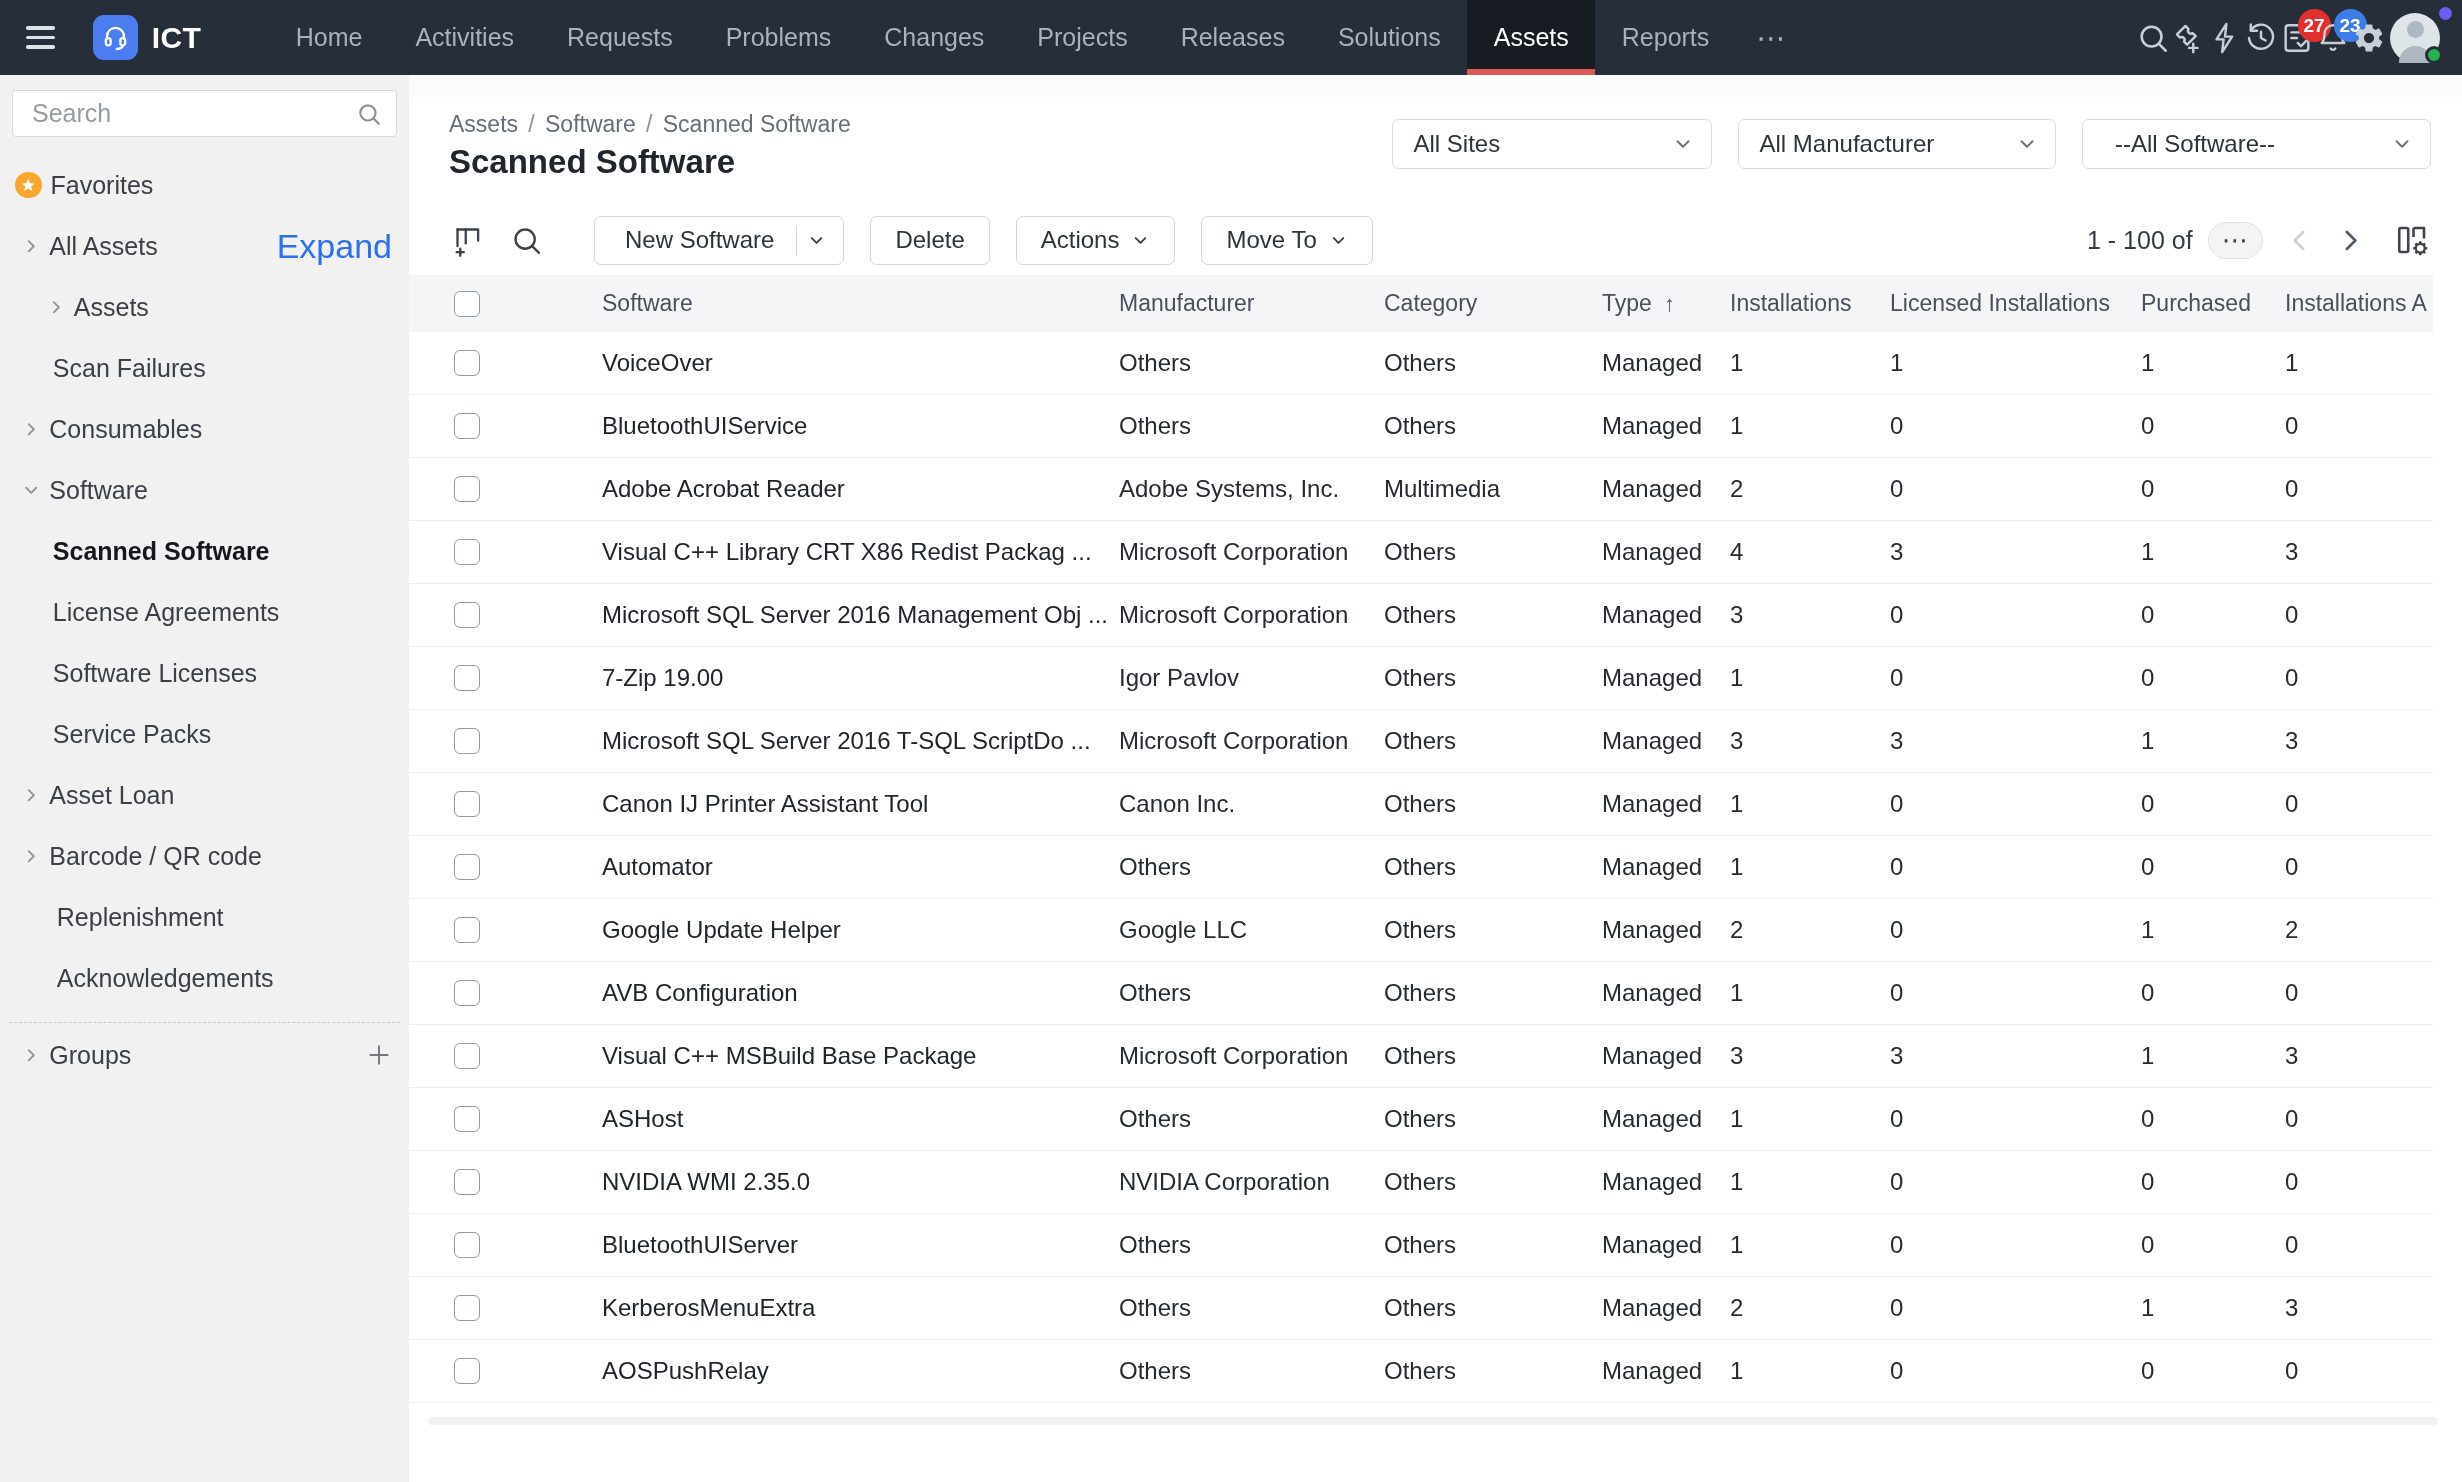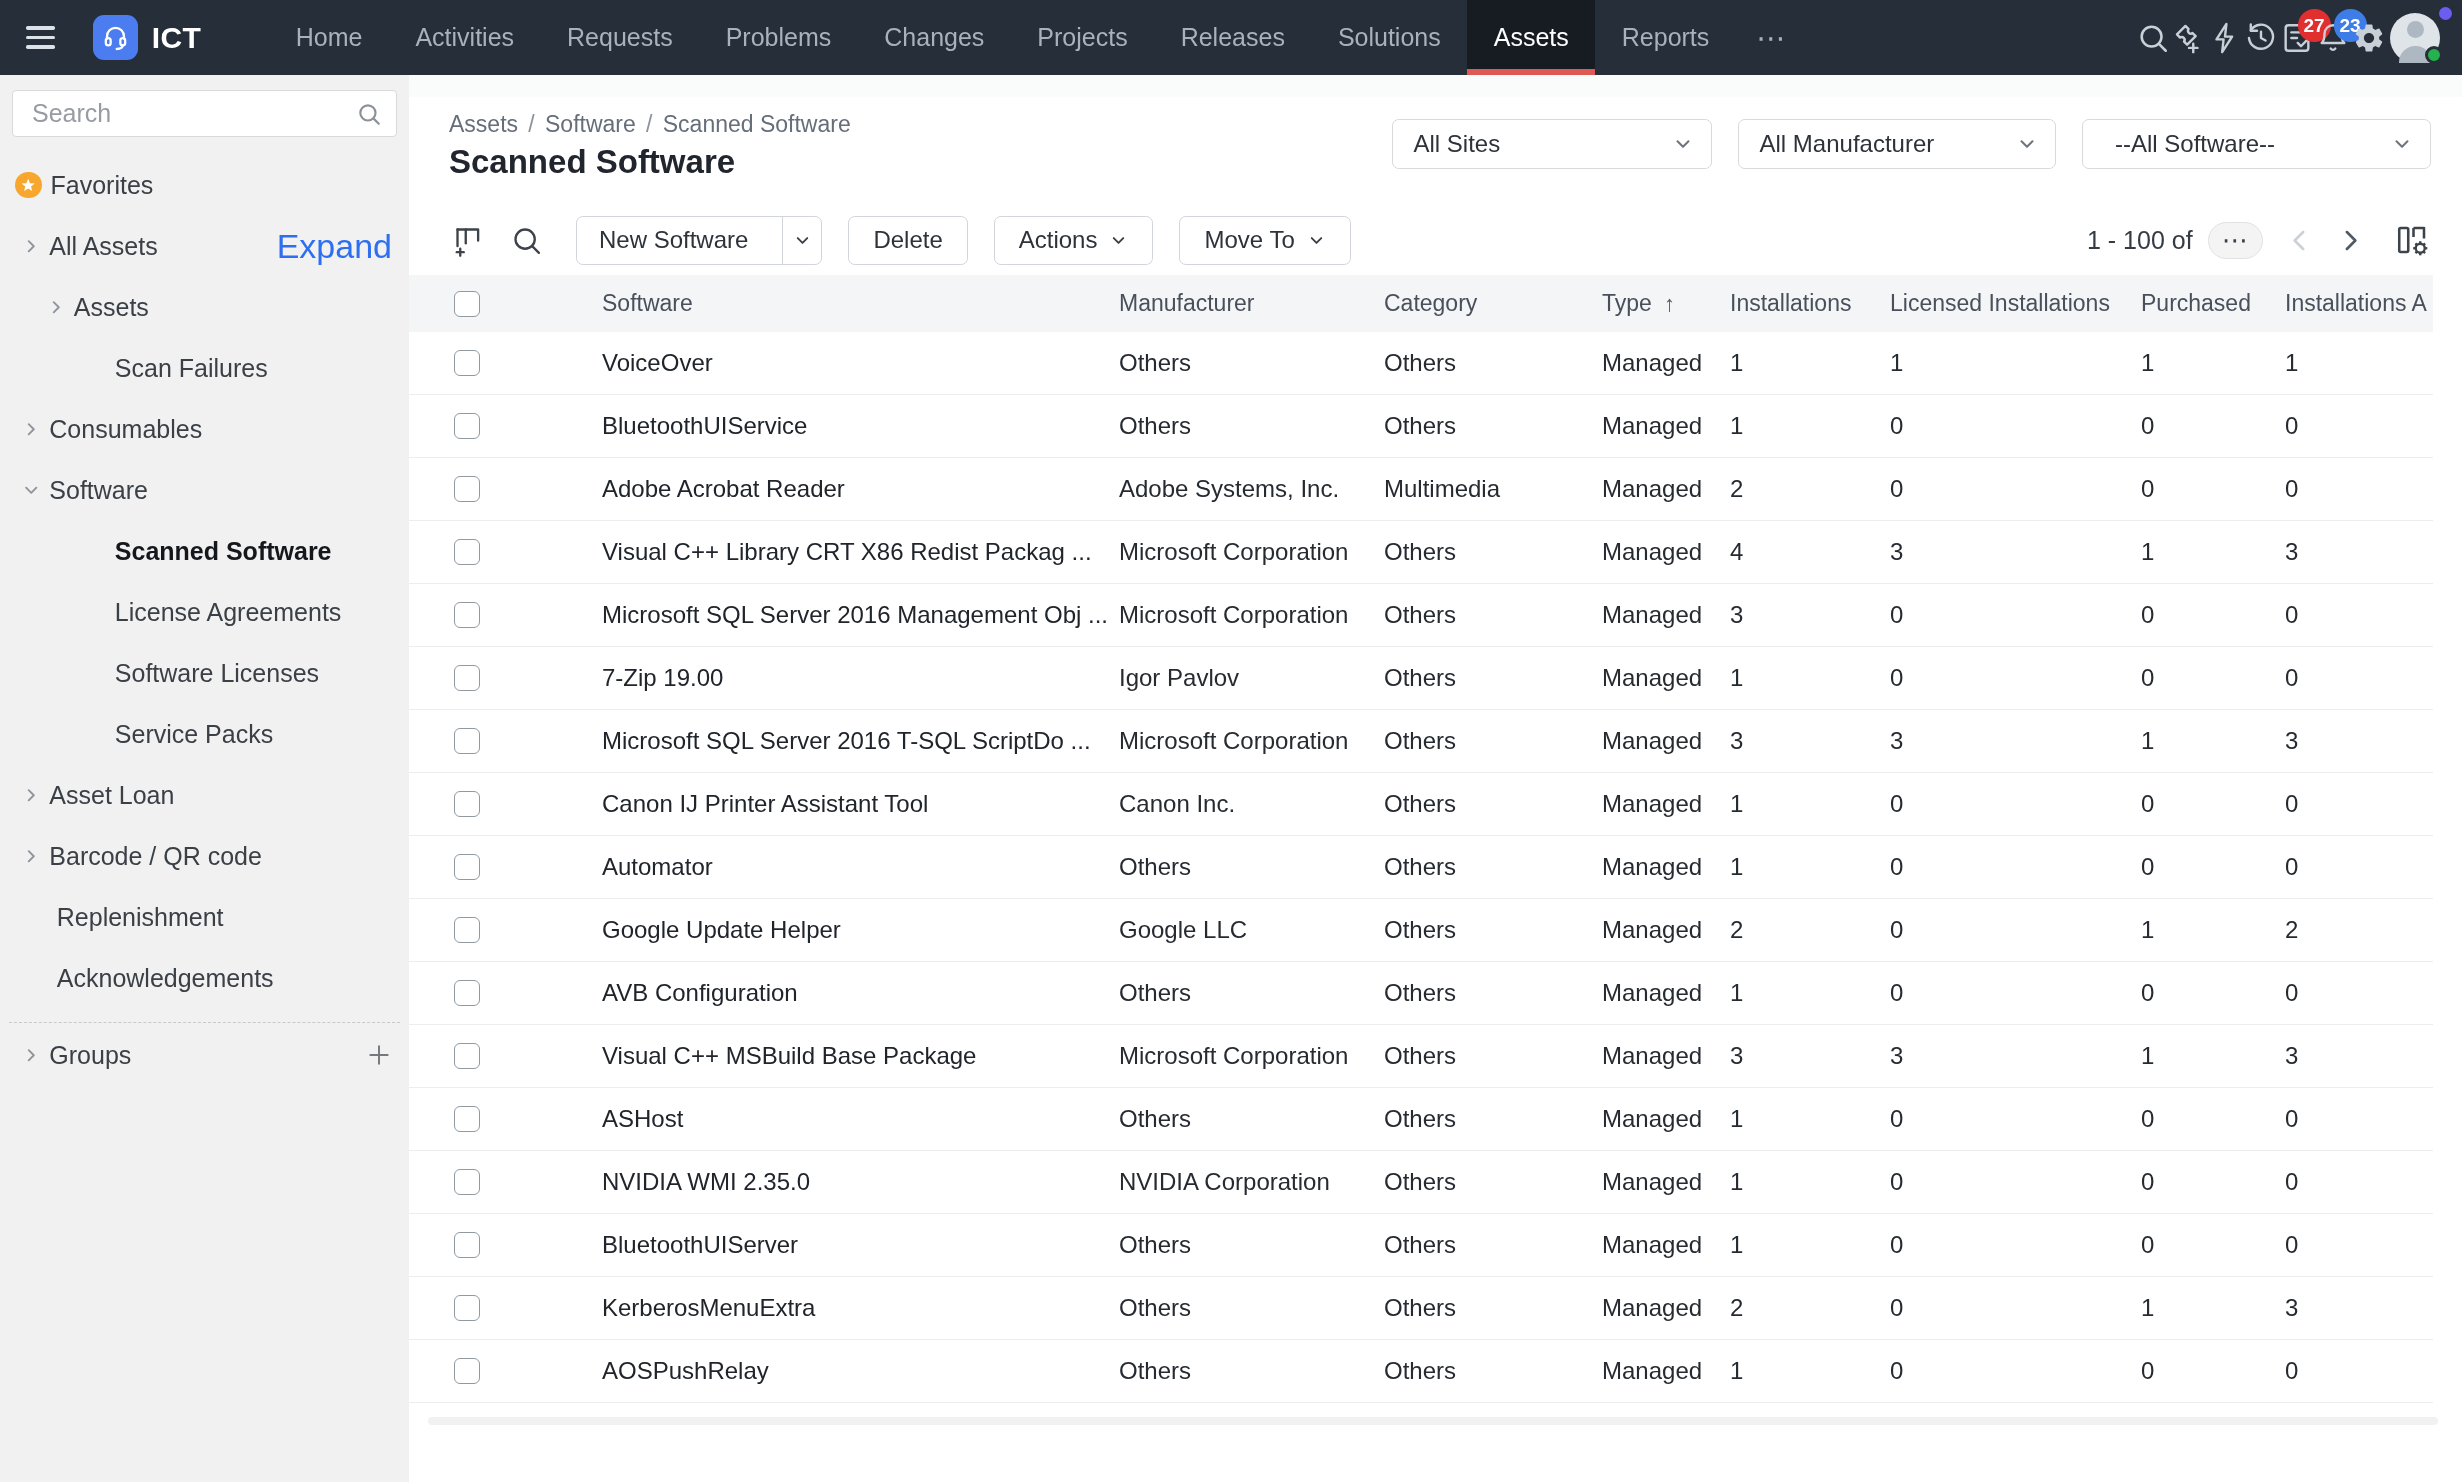--- a/index.html
+++ b/index.html
@@ -36,21 +36,21 @@
   .search-input { width:100%; height:47px; background:#fff; border:0.9px solid #dadada; border-radius:4px;
     font-size:25px; color:#3b4046; padding:0 51px 0 19px; outline:none; font-family:"Liberation Sans", sans-serif; }
   .search-input::placeholder { color:#979ca2; }
   .search-wrap svg { position:absolute; right:15.4px; top:11px; width:26px; height:26px; }
   .side-list { margin-top:18px; }
   .side-row { height:61px; display:flex; align-items:center; font-size:25px; color:#3b4046; cursor:pointer; padding-right:17px; }
   .side-row .chev { width:22px; height:22px; flex:0 0 22px; display:flex; align-items:center; justify-content:center; }
   .lv0 { padding-left:20.5px; } .lv0 .label { margin-left:6.8px; }
   .lv0.nochev { padding-left:50px; }
   .lv1 { padding-left:45px; } .lv1 .label { margin-left:6.8px; }
-  .lv1.nochev { padding-left:108px; }
+  .lv1.nochev { padding-left:46px; }
   .side-row.selected .label { font-weight:bold; color:#14181d; }
   .fav-icon { width:26.5px; height:26.5px; border-radius:50%; background:#f7a72e; display:flex; align-items:center; justify-content:center; margin-left:15.4px; }
   .fav-row { padding-left:0; }
   .fav-row .label { margin-left:8.6px; }
   .expand-link { margin-left:auto; color:#2d6ff0; font-size:34px; }
   .plus-btn { margin-left:auto; width:26px; height:26px; display:flex; align-items:center; justify-content:center; }
   .side-divider { border-top:1.7px dashed #c9c9ca; margin:13.7px 8.6px 0 8.6px; }
   .groups-row { margin-top:1.7px; }
 
   
@@ -65,21 +65,21 @@
   .select .sel-label { flex:1; }
   .select svg { width:22px; height:22px; margin-left:20.5px; }
   .sel-sites { width:320px; } .sel-manu { width:318px; } .sel-soft { width:349px;padding-left:32px; }
 
   .toolbar { position:absolute; top:140px; left:40px; right:31px; height:50px; display:flex; align-items:center; }
   .tool-icon { width:39px; height:39px; display:flex; align-items:center; justify-content:center; cursor:pointer; }
   .tool-icon svg { width:33px; height:33px; }
   .btn { height:49px; background:#fff; border:0.9px solid #d2d5d9; border-radius:6.8px; font-size:24px; color:#2e333a;
     display:flex; align-items:center; cursor:pointer; white-space:nowrap; }
   .btn + .btn { margin-left:26px; }
-  .split { padding:0; margin-left:30px;gap:12px; }
+  .split { padding:8px; margin-left:48px; }
   .split .split-label { padding:0 22px; }
   .split .split-caret { width:39px; height:100%; border-left:0.9px solid #d2d5d9; display:flex; align-items:center; justify-content:center; }
   .btn-pad { padding:0 24px; }
   .btn .caret { margin-left:12px; display:flex; }
   .caret svg { width:19px; height:19px; }
 
   .pagination { margin-left:auto; display:flex; align-items:center; }
   .page-range { font-size:25px; color:#353b43; }
   .page-pill { margin-left:15.4px; width:55px; height:37px; border:0.9px solid #e0e1e3; background:#f4f4f5; border-radius:19px;
     display:flex; align-items:center; justify-content:center; font-size:26px; color:#3a3f46; letter-spacing:1.7px; cursor:pointer; line-height:0; }

